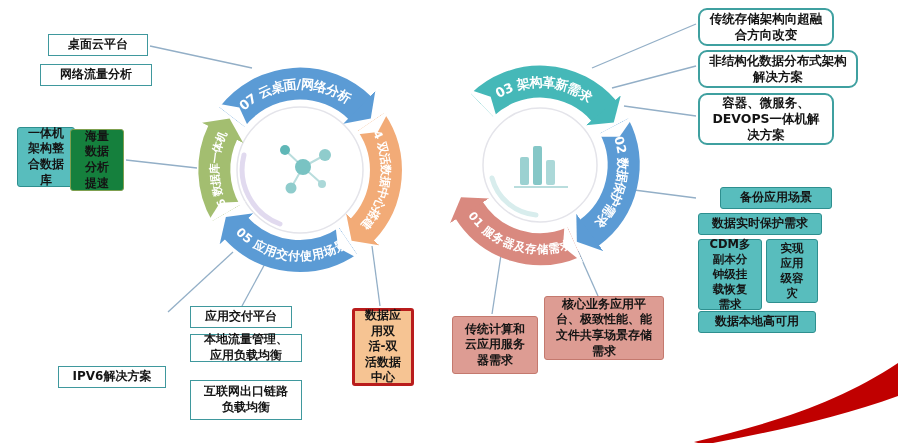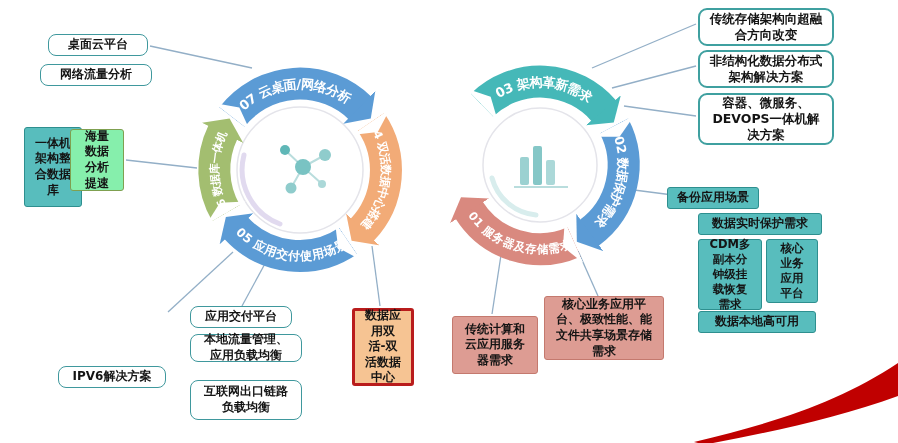--- a/index.html
+++ b/index.html
@@ -10,25 +10,25 @@
   .stage{position:absolute;left:0;top:0;width:898px;height:443px}
   svg.diagram{position:absolute;left:0;top:0}
   .connectors line{stroke:#93AFC7;stroke-width:1.3}
   .band{fill:none;stroke-width:32}
   .ring-label{fill:#ffffff;font-weight:700}
   .box{
     position:absolute;display:flex;align-items:center;justify-content:center;
     text-align:center;font-weight:700;font-size:12px;color:#141414;
     line-height:1.3;border-radius:3px;padding:1px 9px;box-sizing:border-box;
   }
-  .box.white{background:#fff;border:1px solid #3F989D;border-radius:8px}
+  .box.white{background:#fff;border:1px solid #3F989D;border-radius:0}
   .box.white-r{background:#fff;border:2px solid #3FA0A0;border-radius:9px;font-size:12.5px}
   .box.teal{background:#58BDBD;border:1px solid #2E8F8F}
   .box.teal.small{font-size:11.5px}
-  .box.green{background:#86efac;border:1px solid #7FA050}
+  .box.green{background:#15803d;border:1px solid #7FA050}
   .box.orange{background:#F6C493;border:3px solid #b91c1c}
   .box.salmon{background:#DD9C93;border:1px solid #C4796E}
 </style>
 </head>
 <body>
 
 <div class="stage">
 
   <svg class="diagram" width="898" height="443" viewBox="0 0 898 443">
     <defs>
@@ -128,35 +128,35 @@
         <line x1="514" y1="187" x2="568" y2="187" stroke="#B9DDDD" stroke-width="2"></line>
       </g>
     </g>
 
     <path d="M694,442 C778,422 841,401 898,363 L898,396 C840,417 777,431 713,443 L698,443 Z" fill="#C00000"></path>
   </svg>
 
   <div class="box white" style="left:48px;top:34px;width:100px;height:22px">桌面云平台</div>
   <div class="box white" style="left:40px;top:64px;width:112px;height:22px">网络流量分析</div>
 
-  <div class="box teal" style="left:24px;top:127px;width:58px;height:80px">一体机架构整合数据库</div>
+  <div class="box teal" style="left:17px;top:127px;width:58px;height:60px">一体机架构整合数据库</div>
   <div class="box green" style="left:70px;top:129px;width:54px;height:62px">海量数据分析提速</div>
 
   <div class="box white" style="left:58px;top:366px;width:108px;height:22px">IPV6解决方案</div>
   <div class="box white" style="left:190px;top:306px;width:102px;height:22px">应用交付平台</div>
   <div class="box white" style="left:190px;top:334px;width:112px;height:28px">本地流量管理、应用负载均衡</div>
   <div class="box white" style="left:190px;top:380px;width:112px;height:40px">互联网出口链路负载均衡</div>
 
   <div class="box orange" style="left:352px;top:308px;width:62px;height:78px">数据应用双活-双活数据中心</div>
   <div class="box salmon" style="left:452px;top:316px;width:86px;height:58px">传统计算和云应用服务器需求</div>
   <div class="box salmon" style="left:544px;top:296px;width:120px;height:64px">核心业务应用平台、极致性能、能文件共享场景存储需求</div>
 
   <div class="box white-r" style="left:698px;top:8px;width:136px;height:38px">传统存储架构向超融合方向改变</div>
-  <div class="box white-r" style="left:698px;top:50px;width:136px;height:38px">非结构化数据分布式架构解决方案</div>
+  <div class="box white-r" style="left:698px;top:50px;width:160px;height:38px">非结构化数据分布式架构解决方案</div>
   <div class="box white-r" style="left:698px;top:93px;width:136px;height:52px">容器、微服务、DEVOPS一体机解决方案</div>
 
-  <div class="box teal" style="left:667px;top:187px;width:92px;height:22px">备份应用场景</div>
+  <div class="box teal" style="left:720px;top:187px;width:112px;height:22px">备份应用场景</div>
   <div class="box teal" style="left:698px;top:213px;width:124px;height:22px">数据实时保护需求</div>
   <div class="box teal small" style="left:698px;top:239px;width:64px;height:71px">CDM多副本分钟级挂载恢复需求</div>
-  <div class="box teal small" style="left:766px;top:239px;width:52px;height:64px">核心业务应用平台</div>
+  <div class="box teal small" style="left:766px;top:239px;width:52px;height:64px">实现应用级容灾</div>
   <div class="box teal" style="left:698px;top:311px;width:118px;height:22px">数据本地高可用</div>
 
 </div>
 
 </body></html>

